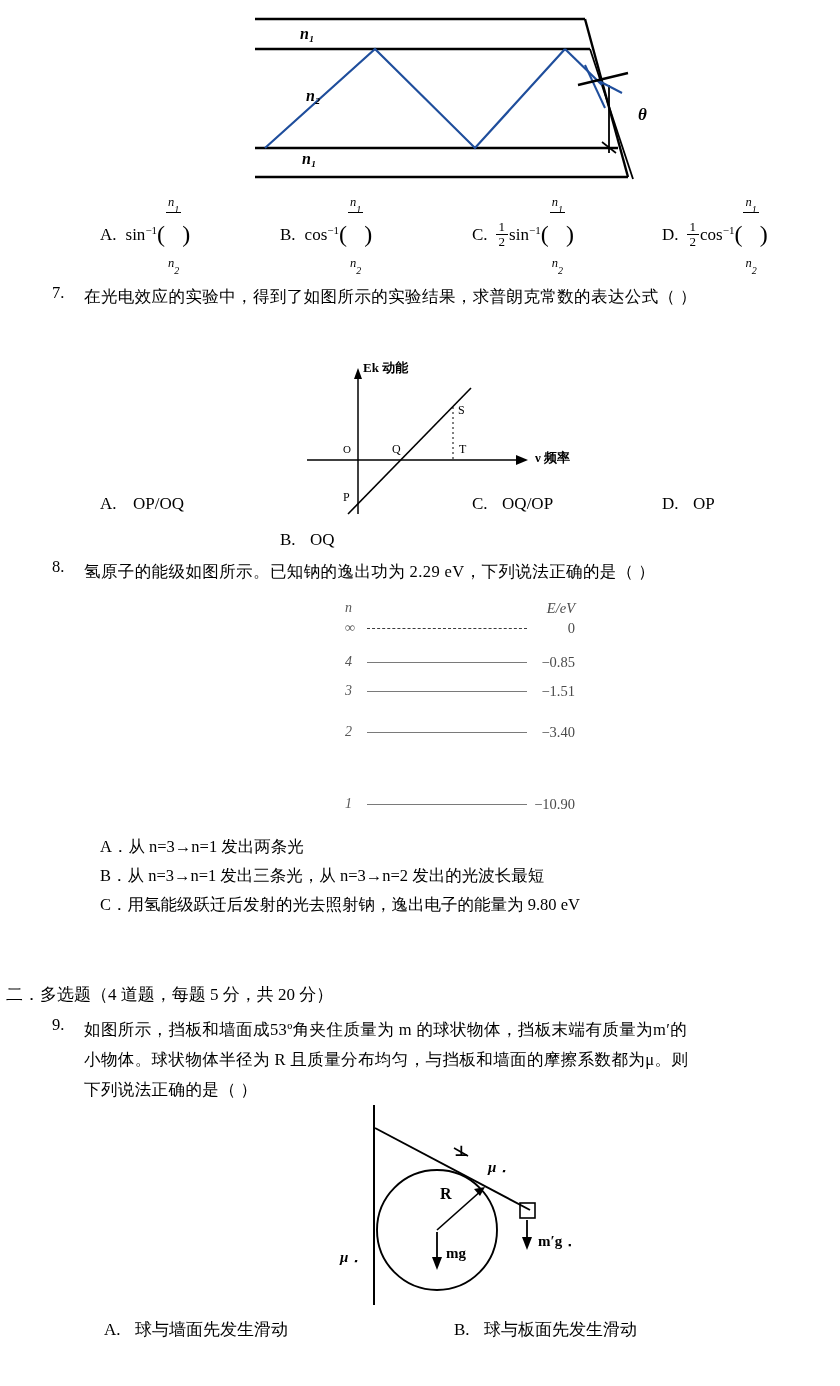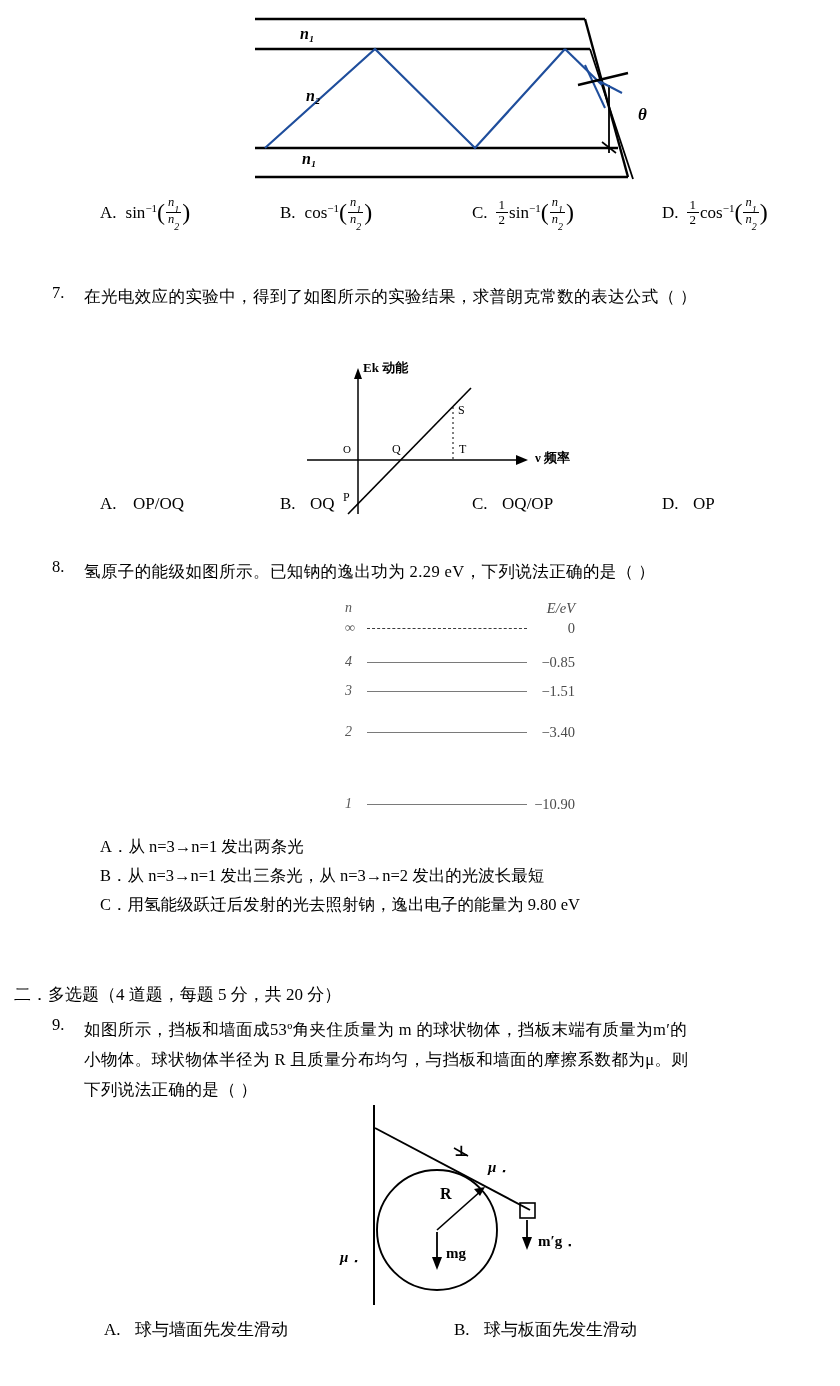--- a/index.html
+++ b/index.html
@@ -50,20 +50,21 @@
   .sup { font-size: 11px; vertical-align: super; position: relative; top: -5px; }
   .frac {
     display: inline-flex;
     flex-direction: column;
     align-items: center;
     vertical-align: middle;
     font-size: 12.5px;
     line-height: 1.08;
     margin: 0 1px;
     font-style: italic;
+    gap: 44px;
   }
   .frac .num { border-bottom: 1px solid #000; padding: 0 2px; }
   .frac .den { padding: 0 2px; }
   .half {
     display: inline-flex;
     flex-direction: column;
     align-items: center;
     vertical-align: middle;
     font-size: 13px;
     line-height: 1.1;
@@ -222,21 +223,21 @@
     <div style="position:absolute; left:167px; top:44px; font-size:12px;">S</div>
     <div style="position:absolute; left:168px; top:83px; font-size:12px;">T</div>
   </div>
 
   <div class="opts-row" style="left:100px; top:494px; width:700px;">
     <div class="opt" style="width:180px;">
       <span>A.</span>
       <span style="display:inline-block;width:8px"></span>
       <span>OP/OQ</span>
     </div>
-    <div class="opt" style="width:192px;">
+    <div class="opt" style="width:192px;margin-top:36px;">
       <span>B.</span>
       <span style="display:inline-block;width:6px"></span>
       <span>OQ</span>
     </div>
     <div class="opt" style="width:190px;">
       <span>C.</span>
       <span style="display:inline-block;width:6px"></span>
       <span>OQ/OP</span>
     </div>
     <div class="opt">
@@ -283,21 +284,21 @@
       <span class="el-e">−10.90</span>
     </div>
   </div>
 
   <div class="mult-opts" style="left:100px; top:832px; width:700px;">
     <div>A．从 n=3→n=1 发出两条光</div>
     <div>B．从 n=3→n=1 发出三条光，从 n=3→n=2 发出的光波长最短</div>
     <div>C．用氢能级跃迁后发射的光去照射钠，逸出电子的能量为 9.80 eV</div>
   </div>
 
-  <div class="sec-head" style="left:14px; top:983px;">二．多选题（4 道题，每题 5 分，共 20 分）</div>
+  <div class="sec-head" style="left:6px; top:983px;">二．多选题（4 道题，每题 5 分，共 20 分）</div>
 
   <div class="qnum" style="left:52px; top:1015px;">9.</div>
   <div class="qtext" style="position:absolute; left:84px; top:1015px; width:740px;">如图所示，挡板和墙面成53º角夹住质量为 m 的球状物体，挡板末端有质量为m′的</div>
   <div class="qtext" style="position:absolute; left:84px; top:1045px; width:740px;">小物体。球状物体半径为 R 且质量分布均匀，与挡板和墙面的摩擦系数都为μ。则</div>
   <div class="qtext" style="position:absolute; left:84px; top:1075px; width:740px;">下列说法正确的是（        ）</div>
 
   <div class="fig" style="left:330px; top:1100px; width:290px; height:220px;">
     <svg width="290" height="220" viewBox="0 0 290 220">
 
       <line x1="44" y1="5" x2="44" y2="205" stroke="#000" stroke-width="2"></line>

